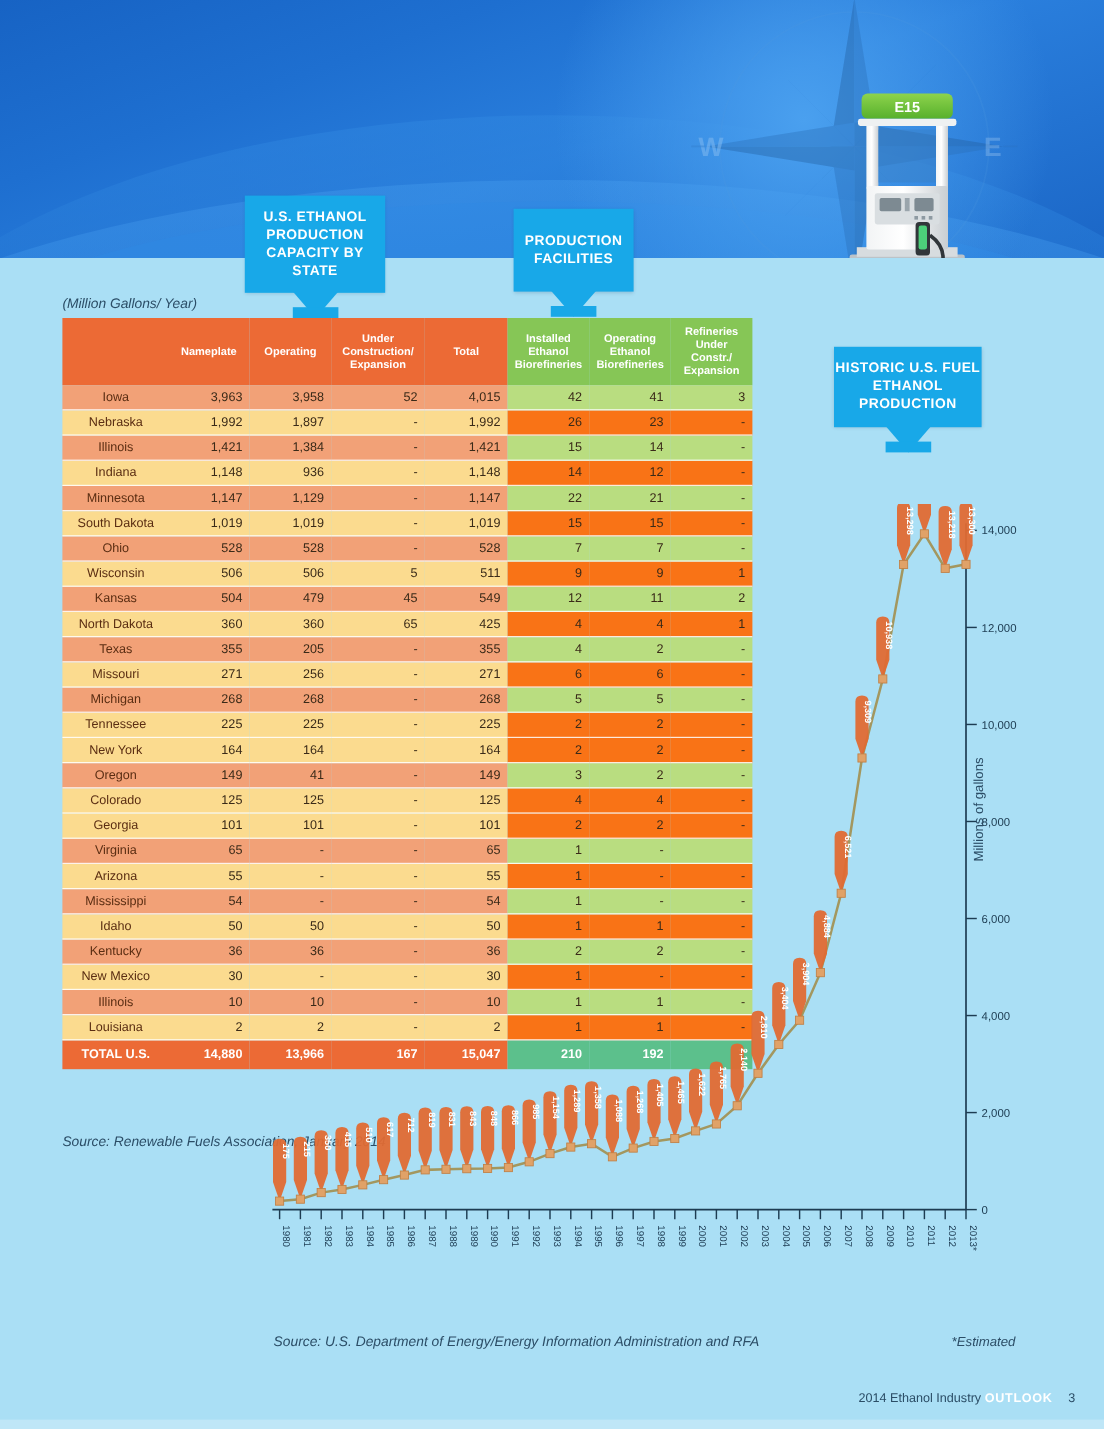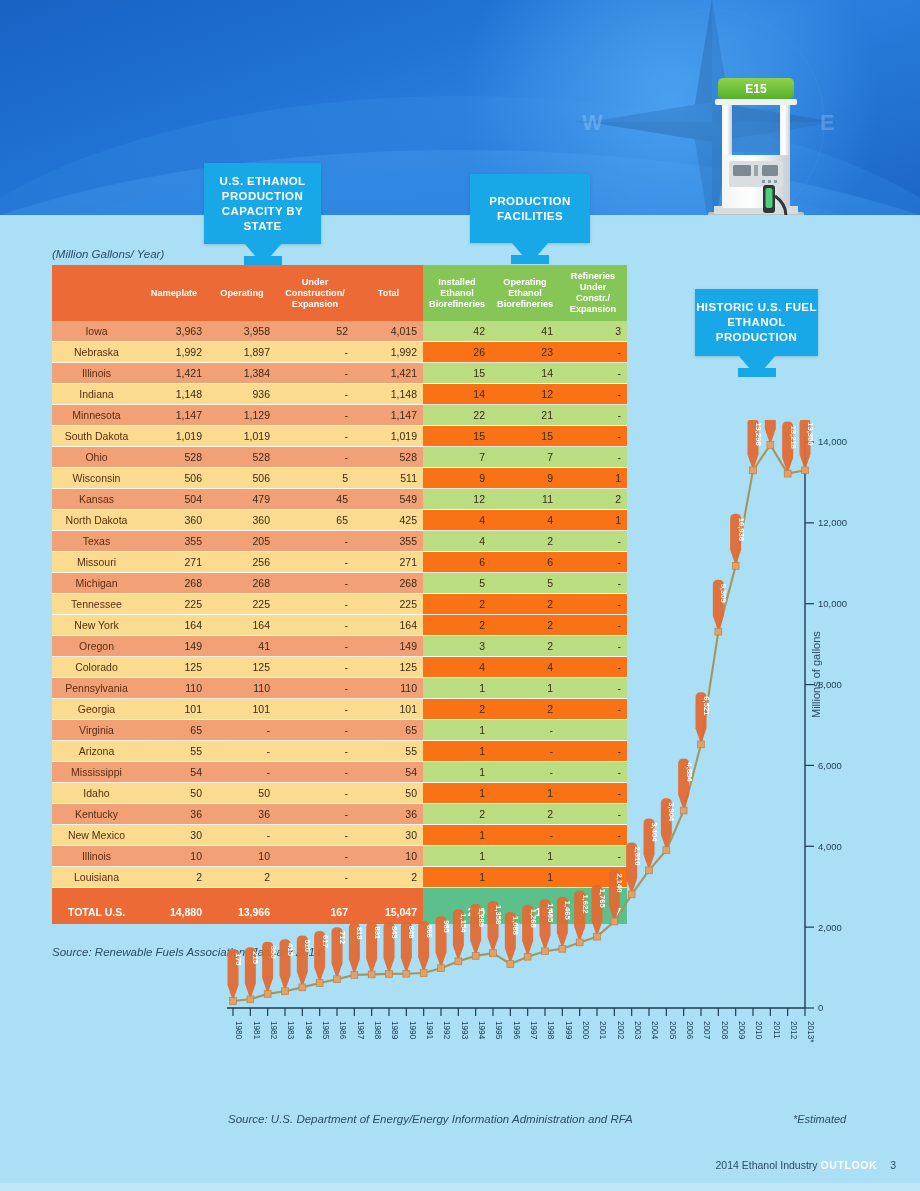--- a/index.html
+++ b/index.html
@@ -52,21 +52,21 @@
   .callout .txt{line-height:15px;}
   .callout .arrow{
     position:absolute;left:50%;transform:translateX(-50%);bottom:-21px;
     width:0;height:0;border-left:19px solid transparent;border-right:19px solid transparent;
     border-top:22px solid #18a8e8;
   }
   .callout .arrow::before{
     content:"";position:absolute;left:-19px;top:-9px;width:38px;height:9px;background:#18a8e8;
   }
   #callout-capacity{left:204px;top:163px;width:117px;height:81px;font-size:11.5px;}
-  #callout-facilities{left:470px;top:174px;width:120px;height:69px;font-size:11.5px;justify-content:center;}
+  #callout-facilities{left:428px;top:174px;width:100px;height:69px;font-size:11.5px;justify-content:center;}
   #callout-historic{left:695px;top:289px;width:123px;height:67px;font-size:11.5px;}
 
   
   #units{
     position:absolute;left:52px;top:248px;font-style:italic;font-size:11.5px;color:#2b4d66;text-align:right;
   }
   #table-wrap{position:absolute;left:52px;top:265px;width:575px;}
   table{border-collapse:collapse;width:575px;table-layout:fixed;}
   th{
     color:#ffffff;font-size:9.2px;font-weight:bold;line-height:11px;
@@ -82,21 +82,21 @@
   td.state{text-align:center;color:#5a2d12;padding-left:7px;}
   td.num{text-align:right;}
   
   tr.odd td.o{background:#f2a177;}
   tr.even td.o{background:#fbdb8f;}
   tr.odd td.g{background:#b9dd80;}
   tr.even td.g{background:#f97316;}
   
   tr.total td{
     color:#ffffff;font-weight:bold;font-size:10.5px;border-bottom:none;
-    padding-top:17px;padding-bottom:5px;
+    padding-top:5px;padding-bottom:5px;
   }
   tr.total td.o{background:#ec6a35;}
   tr.total td.g{background:#5cc08c;}
   col.c-state{width:88px;}
   col.c-np{width:68px;}
   col.c-op{width:68px;}
   col.c-uc{width:78px;}
   col.c-tot{width:69px;}
   col.c-ib{width:68px;}
   col.c-ob{width:68px;}
@@ -424,30 +424,20 @@
           <td class="num g">-</td>
         </tr>
         <tr class="even">
           <td class="state o">Colorado</td>
           <td class="num o">125</td>
           <td class="num o">125</td>
           <td class="num o">-</td>
           <td class="num o">125</td>
           <td class="num g">4</td>
           <td class="num g">4</td>
-          <td class="num g">-</td>
-        </tr>
-        <tr class="odd">
-          <td class="state o">Pennsylvania</td>
-          <td class="num o">110</td>
-          <td class="num o">110</td>
-          <td class="num o">-</td>
-          <td class="num o">110</td>
-          <td class="num g">1</td>
-          <td class="num g">1</td>
           <td class="num g">-</td>
         </tr>
         <tr class="even">
           <td class="state o">Georgia</td>
           <td class="num o">101</td>
           <td class="num o">101</td>
           <td class="num o">-</td>
           <td class="num o">101</td>
           <td class="num g">2</td>
           <td class="num g">2</td>

